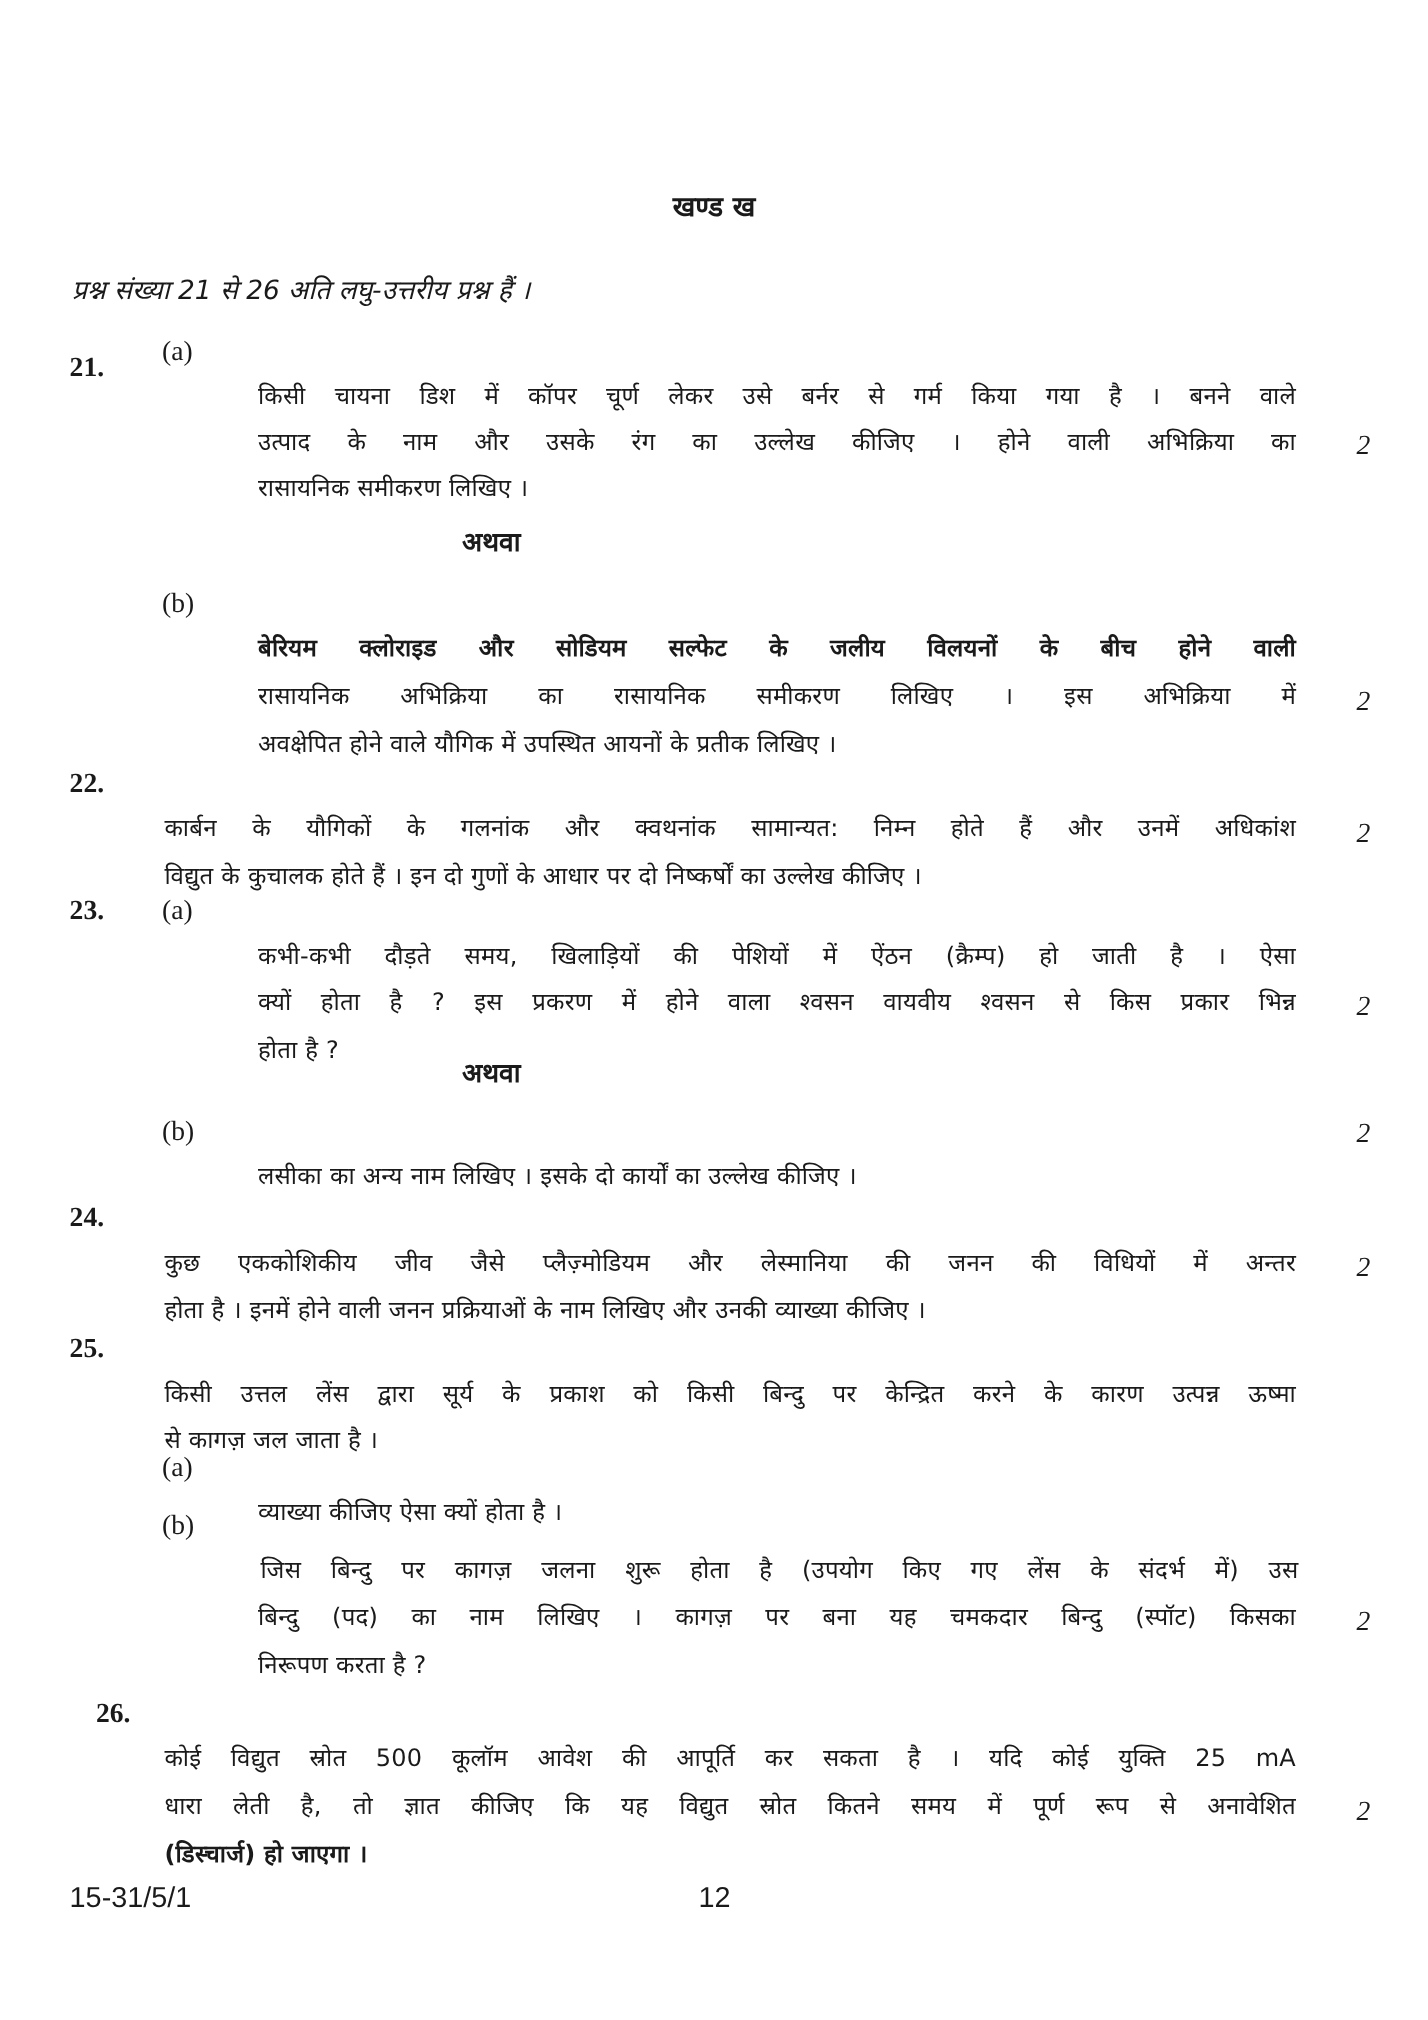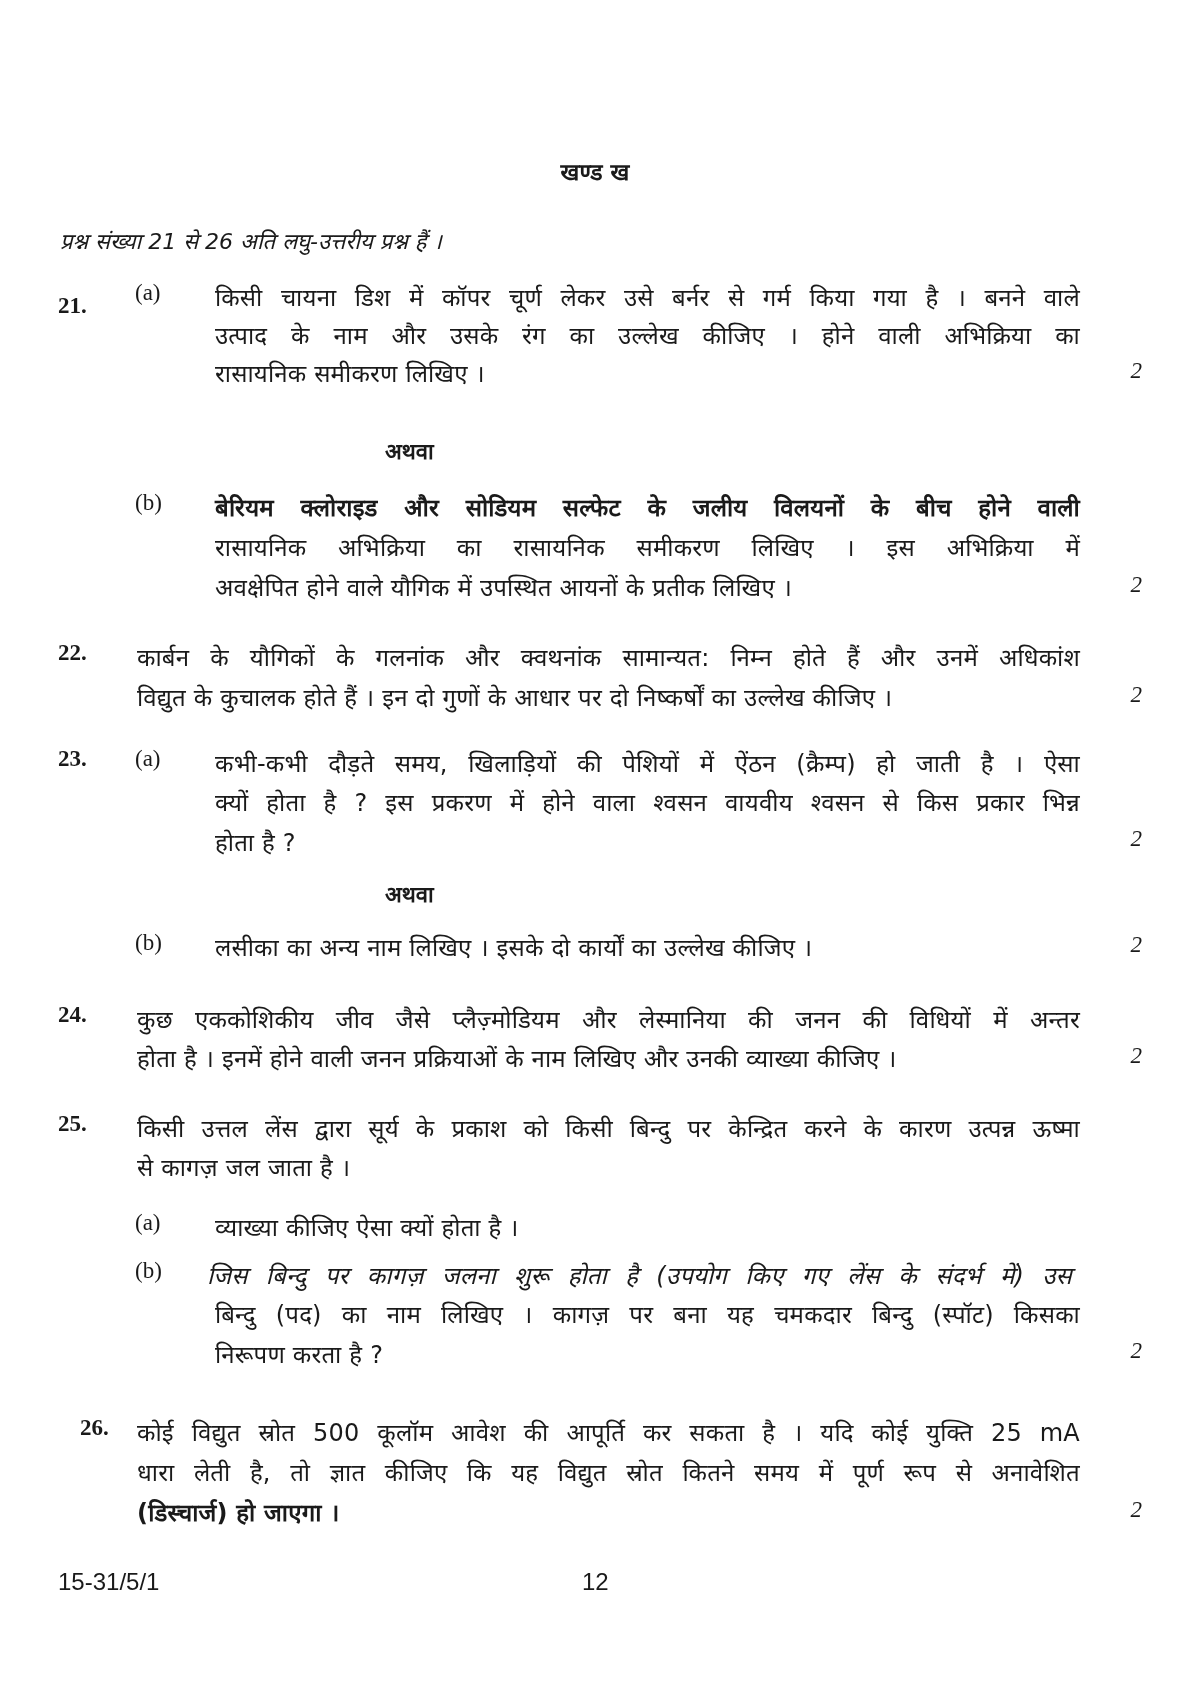--- a/index.html
+++ b/index.html
@@ -4,21 +4,21 @@
 <style>
   html, body { margin:0; padding:0; background:#ffffff; }
   body { width:1190px; height:1683px; position:relative; overflow:hidden; color:#1a1a1a;
          font-family:"DejaVu Serif", "Liberation Serif", serif; }
   .abs { position:absolute; white-space:nowrap; }
   .sec-title { left:0; width:1190px; text-align:center; top:155px; font-size:23px; font-weight:bold;
                font-family:"DejaVu Sans", sans-serif; }
   .instr { left:60px; top:225px; font-size:22px; font-style:italic; font-family:"DejaVu Sans", sans-serif; }
   .qnum { left:58px; font-size:23px; font-weight:bold; font-family:"Liberation Serif", serif; }
   .part { font-size:23px; font-family:"Liberation Serif", serif; }
-  .line { font-size:24px; font-family:"DejaVu Sans", sans-serif; letter-spacing:0.2px; }
+  .line { font-size:20px; font-family:"DejaVu Sans", sans-serif; letter-spacing:0.2px;margin-top:36px; }
   .just { text-align:justify; text-align-last:justify; }
   .mark { left:1112px; width:30px; text-align:right; font-size:23px; font-style:italic; font-family:"Liberation Serif", serif; }
   .or { font-size:22px; font-weight:bold; font-family:"DejaVu Sans", sans-serif; }
   .footer { top:1568px; font-size:24px; font-family:"Liberation Sans", sans-serif; }
 </style>
 </head>
 <body>
 
 <div class="abs sec-title">खण्ड ख</div>
 <div class="abs instr">प्रश्न संख्या 21 से 26 अति लघु-उत्तरीय प्रश्न हैं ।</div>
@@ -71,21 +71,21 @@
 
 <div>
   <div class="abs qnum" style="top:1111px;">25.</div>
   <div class="abs line just" style="left:137px;top:1111px;width:943px;">किसी उत्तल लेंस द्वारा सूर्य के प्रकाश को किसी बिन्दु पर केन्द्रित करने के कारण उत्पन्न ऊष्मा</div>
   <div class="abs line" style="left:137px;top:1150px;">से कागज़ जल जाता है ।</div>
 
   <div class="abs part" style="left:135px;top:1210px;">(a)</div>
   <div class="abs line" style="left:215px;top:1210px;">व्याख्या कीजिए ऐसा क्यों होता है ।</div>
 
   <div class="abs part" style="left:135px;top:1258px;">(b)</div>
-  <div class="abs line just" style="left:207px;top:1258px;width:865px;font-style:italic;">जिस बिन्दु पर कागज़ जलना शुरू होता है (उपयोग किए गए लेंस के संदर्भ में) उस</div>
+  <div class="abs line just" style="left:217px;top:1258px;width:865px;">जिस बिन्दु पर कागज़ जलना शुरू होता है (उपयोग किए गए लेंस के संदर्भ में) उस</div>
   <div class="abs line just" style="left:215px;top:1297px;width:865px;">बिन्दु (पद) का नाम लिखिए । कागज़ पर बना यह चमकदार बिन्दु (स्पॉट) किसका</div>
   <div class="abs line" style="left:215px;top:1337px;">निरूपण करता है ?</div>
   <div class="abs mark" style="top:1338px;">2</div>
 </div>
 
 <div>
   <div class="abs qnum" style="top:1415px;margin-left:22px;">26.</div>
   <div class="abs line just" style="left:137px;top:1415px;width:943px;">कोई विद्युत स्रोत 500 कूलॉम आवेश की आपूर्ति कर सकता है । यदि कोई युक्ति 25 mA</div>
   <div class="abs line just" style="left:137px;top:1455px;width:943px;">धारा लेती है, तो ज्ञात कीजिए कि यह विद्युत स्रोत कितने समय में पूर्ण रूप से अनावेशित</div>
   <div class="abs line" style="left:137px;top:1495px;font-weight:bold;">(डिस्चार्ज) हो जाएगा ।</div>

